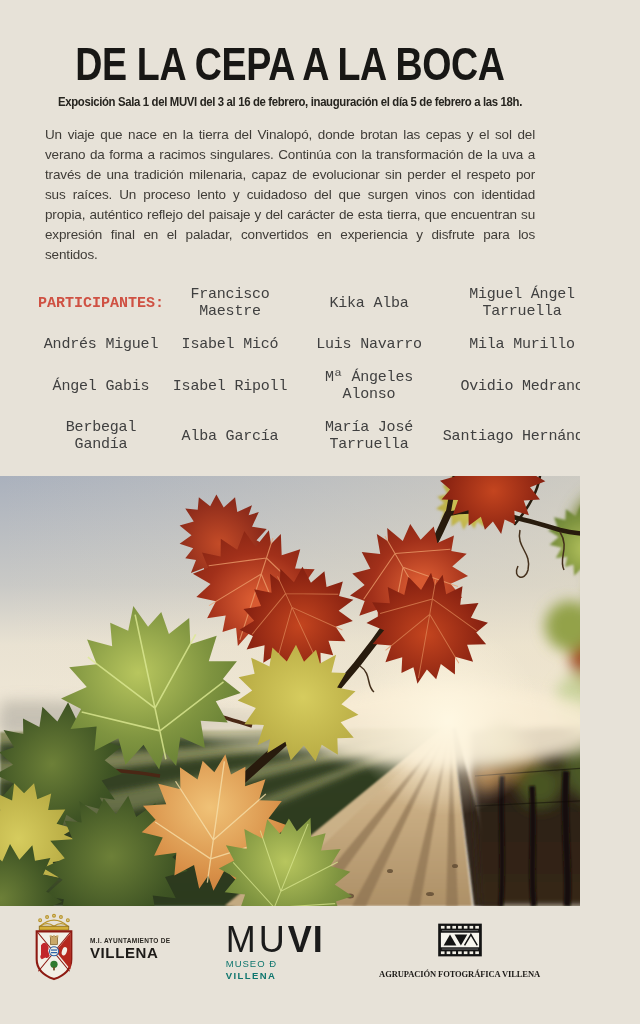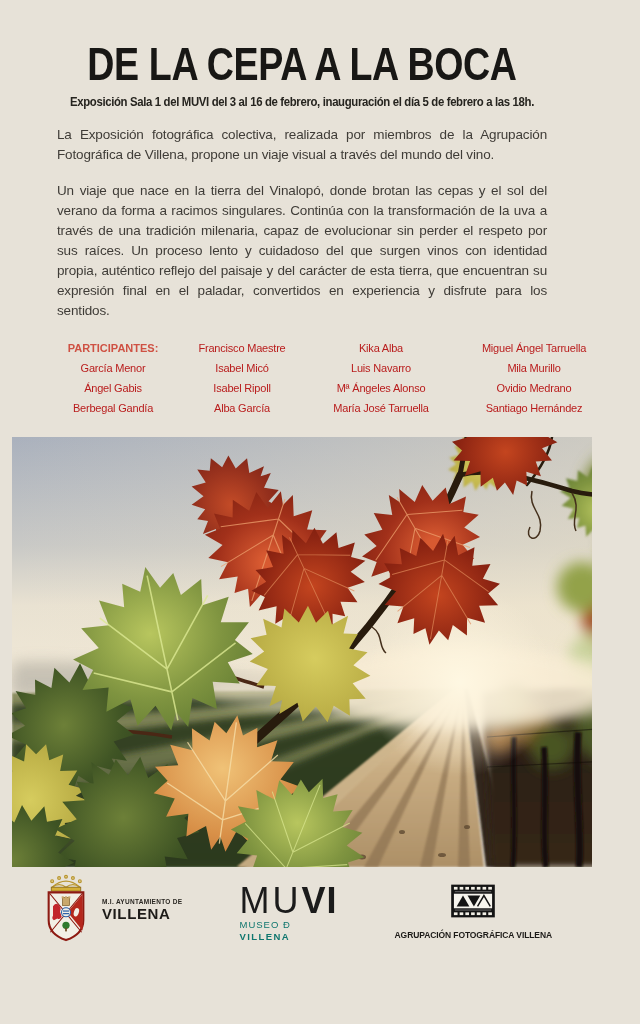--- a/index.html
+++ b/index.html
@@ -5,78 +5,77 @@
   :root{
     --background:#e7e2d8; --accent:#cf5143; --text:#3f3c37; --title:#181715;
   }
   *{box-sizing:border-box;}
   html,body{margin:0;padding:0;}
   body{
     width:640px;height:1024px;background:var(--background);
     font-family:"Liberation Sans", sans-serif;color:var(--text);
     -webkit-font-smoothing:antialiased;
   }
-  .poster{width:580px;height:1024px;overflow:hidden;position:relative;background:var(--background);margin-left:12px;}
+  .poster{width:580px;height:1024px;overflow:hidden;position:relative;background:var(--background);}
   .page-title{
     margin:40px 0 0;text-align:center;font-size:47px;font-weight:bold;
     color:var(--title);letter-spacing:-.5px;white-space:nowrap;
     transform:scaleX(.80);transform-origin:center;line-height:1.0;
   }
   .subtitle{
     margin:7px 0 0;text-align:center;font-size:13px;font-weight:bold;
     color:#26241f;letter-spacing:-.4px;white-space:nowrap;
     transform:scaleX(.875);transform-origin:center;
   }
   .para{
     margin:16px 45px 0;font-size:13.5px;line-height:20px;text-align:justify;
     letter-spacing:-.15px;color:var(--text);
   }
   .participants{
     margin:21px 38px 0;display:grid;
     grid-template-columns:126px 132px 146px 160px;
-    row-gap:8px;font-size:11px;letter-spacing:-.2px;align-items:center;
-  }
-  .participants .cell{text-align:center;color:#b91c1c;}
+    row-gap:16px;font-size:15px;letter-spacing:-.2px;align-items:center;font-family:Liberation Mono, monospace;
+  }
+  .participants .cell{text-align:center;color:#404040;}
   .participants .label{color:var(--accent);font-weight:bold;letter-spacing:0;}
   .photo{margin:23px 0 0;width:640px;height:430px;display:block;}
   .photo svg{display:block;}
   .free-entry{margin-top:9px;text-align:center;font-weight:bold;font-size:16px;color:#21201c;letter-spacing:-.2px;}
   .logos{display:flex;align-items:center;justify-content:space-between;padding:6px 40px 0 28px;}
   .logo-ayto{display:flex;align-items:center;gap:10px;}
   .ayto-text{display:flex;flex-direction:column;line-height:1.15;}
   .ayto-l1{font-size:6.5px;font-weight:bold;letter-spacing:.3px;color:#2a2722;}
   .ayto-l2{font-size:15px;font-weight:800;letter-spacing:.6px;color:#1d1b18;}
   .logo-muvi{display:flex;align-items:flex-start;margin-top:6px;flex-direction:column;}
   .muvi-word{font-size:36px;color:#1b1b1b;line-height:1;}
   .muvi-mu{font-weight:300;letter-spacing:3px;}
   .muvi-vi{font-weight:800;letter-spacing:1px;}
   .muvi-tag{display:flex;flex-direction:column;line-height:1.25;color:#0f766e;}
   .muvi-t1{font-size:9.5px;font-weight:500;letter-spacing:1px;}
   .muvi-t2{font-size:9.5px;font-weight:800;letter-spacing:1.4px;}
-  .logo-afv{display:flex;flex-direction:column;align-items:center;gap:5px;}
+  .logo-afv{display:flex;flex-direction:column;align-items:center;gap:5px;font-family:Liberation Serif, serif;}
   .afv-caption{font-size:8.5px;font-weight:bold;letter-spacing:-.1px;color:#1d1b18;white-space:nowrap;}
 </style>
 </head>
 <body>
 
 <div class="poster">
 
   <h1 class="page-title">DE LA CEPA A LA BOCA</h1>
   <p class="subtitle">Exposición Sala 1 del MUVI del 3 al 16 de febrero, inauguración el día 5 de febrero a las 18h.</p>
 
-  <p class="para">La Exposición fotográfica colectiva, realizada por miembros de la Agrupación Fotográfica de Villena, propone un viaje visual a través del mundo del vino.</p>
   <p class="para">Un viaje que nace en la tierra del Vinalopó, donde brotan las cepas y el sol del verano da forma a racimos singulares. Continúa con la transformación de la uva a través de una tradición milenaria, capaz de evolucionar sin perder el respeto por sus raíces. Un proceso lento y cuidadoso del que surgen vinos con identidad propia, auténtico reflejo del paisaje y del carácter de esta tierra, que encuentran su expresión final en el paladar, convertidos en experiencia y disfrute para los sentidos.</p>
 
   <section class="participants">
     <div class="cell label">PARTICIPANTES:</div>
     <div class="cell">Francisco Maestre</div>
     <div class="cell">Kika Alba</div>
     <div class="cell">Miguel Ángel Tarruella</div>
 
-    <div class="cell">García Menor</div>
+    <div class="cell">Andrés Miguel</div>
     <div class="cell">Isabel Micó</div>
     <div class="cell">Luis Navarro</div>
     <div class="cell">Mila Murillo</div>
 
     <div class="cell">Ángel Gabis</div>
     <div class="cell">Isabel Ripoll</div>
     <div class="cell">Mª Ángeles Alonso</div>
     <div class="cell">Ovidio Medrano</div>
 
     <div class="cell">Berbegal Gandía</div>

